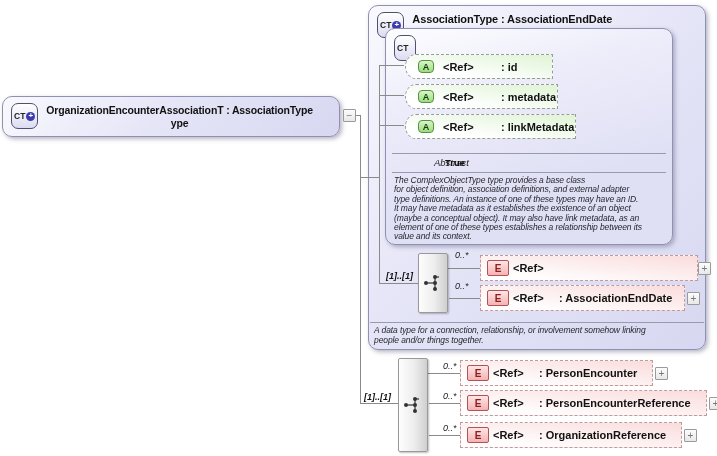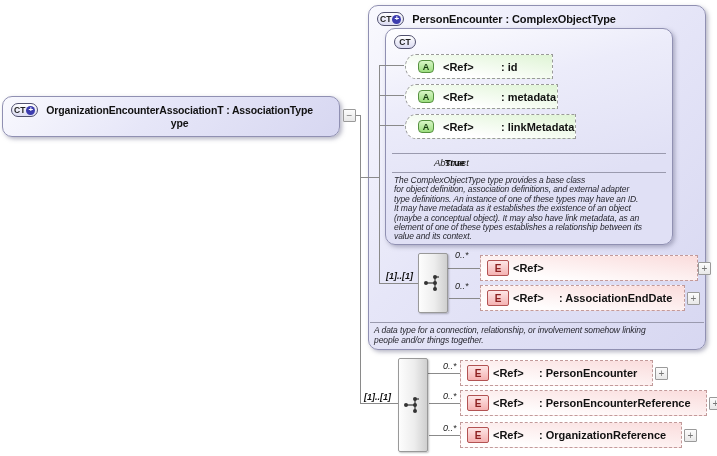--- a/index.html
+++ b/index.html
@@ -13,22 +13,22 @@
   .bigbox { position:absolute; border:1px solid #9090b2; border-radius:10px;
             box-shadow:2px 2px 4px rgba(110,110,140,.5); }
   .lavender  { background:linear-gradient(135deg,#f9f9fe 0%,#e6e6f8 45%,#d7d7f1 100%); }
   .lavender2 { background:linear-gradient(165deg,#fdfdff 0%,#ececfa 30%,#e0e0f5 70%); }
 
   .hdr { position:absolute; left:8px; top:6px; display:flex; align-items:flex-start; }
   .hdr-title { font-weight:bold; font-size:11px; color:#111; margin-left:8px; margin-top:1px;
                white-space:pre; letter-spacing:-0.1px; line-height:13px; }
 
   
-  .ct-icon { display:inline-flex; align-items:center; justify-content:center;
-             height:14px; min-width:22px; padding:0 2px;
+  .ct-icon { display:inline-flex; align-items:center; justify-content:space-between;
+             height:14px; min-width:22px; padding:12px 2px;
              border:1.4px solid #50506e; border-radius:7px;
              background:linear-gradient(180deg,#ffffff,#dcdcf2); }
   .ct-txt { font-size:8.5px; font-weight:bold; color:#222; line-height:1; }
   .ct-plus { display:inline-flex; align-items:center; justify-content:center;
              width:9px; height:9px; margin-left:1px; border-radius:50%;
              background:#3c3cae; color:#fff; font-size:8px; font-weight:bold; line-height:1; }
 
   
   .attr-row { position:absolute; height:25px; display:flex; align-items:center; z-index:3;
               border:1px dashed #9a9a9a;
@@ -99,21 +99,21 @@
   <div class="line" style="left:360px;top:115px;width:1px;height:289px;"></div>
   <div class="line" style="left:361px;top:177px;width:18px;height:1px;"></div>
   <div class="line" style="left:361px;top:403px;width:37px;height:1px;"></div>
 
   <div class="bigbox lavender" style="left:368px;top:5px;width:338px;height:345px;">
     <div class="hdr">
       <span class="ct-icon">
           <span class="ct-txt">CT</span>
           <span class="ct-plus">+</span>
         </span>
-      <span class="hdr-title">PersonEncounter : ComplexObjectType</span>
+      <span class="hdr-title">AssociationType : AssociationEndDate</span>
     </div>
   </div>
 
   <div class="bigbox lavender2" style="left:385px;top:28px;width:288px;height:217px;">
     <div class="hdr">
       <span class="ct-icon">
           <span class="ct-txt">CT</span>
         </span>
     </div>
 

